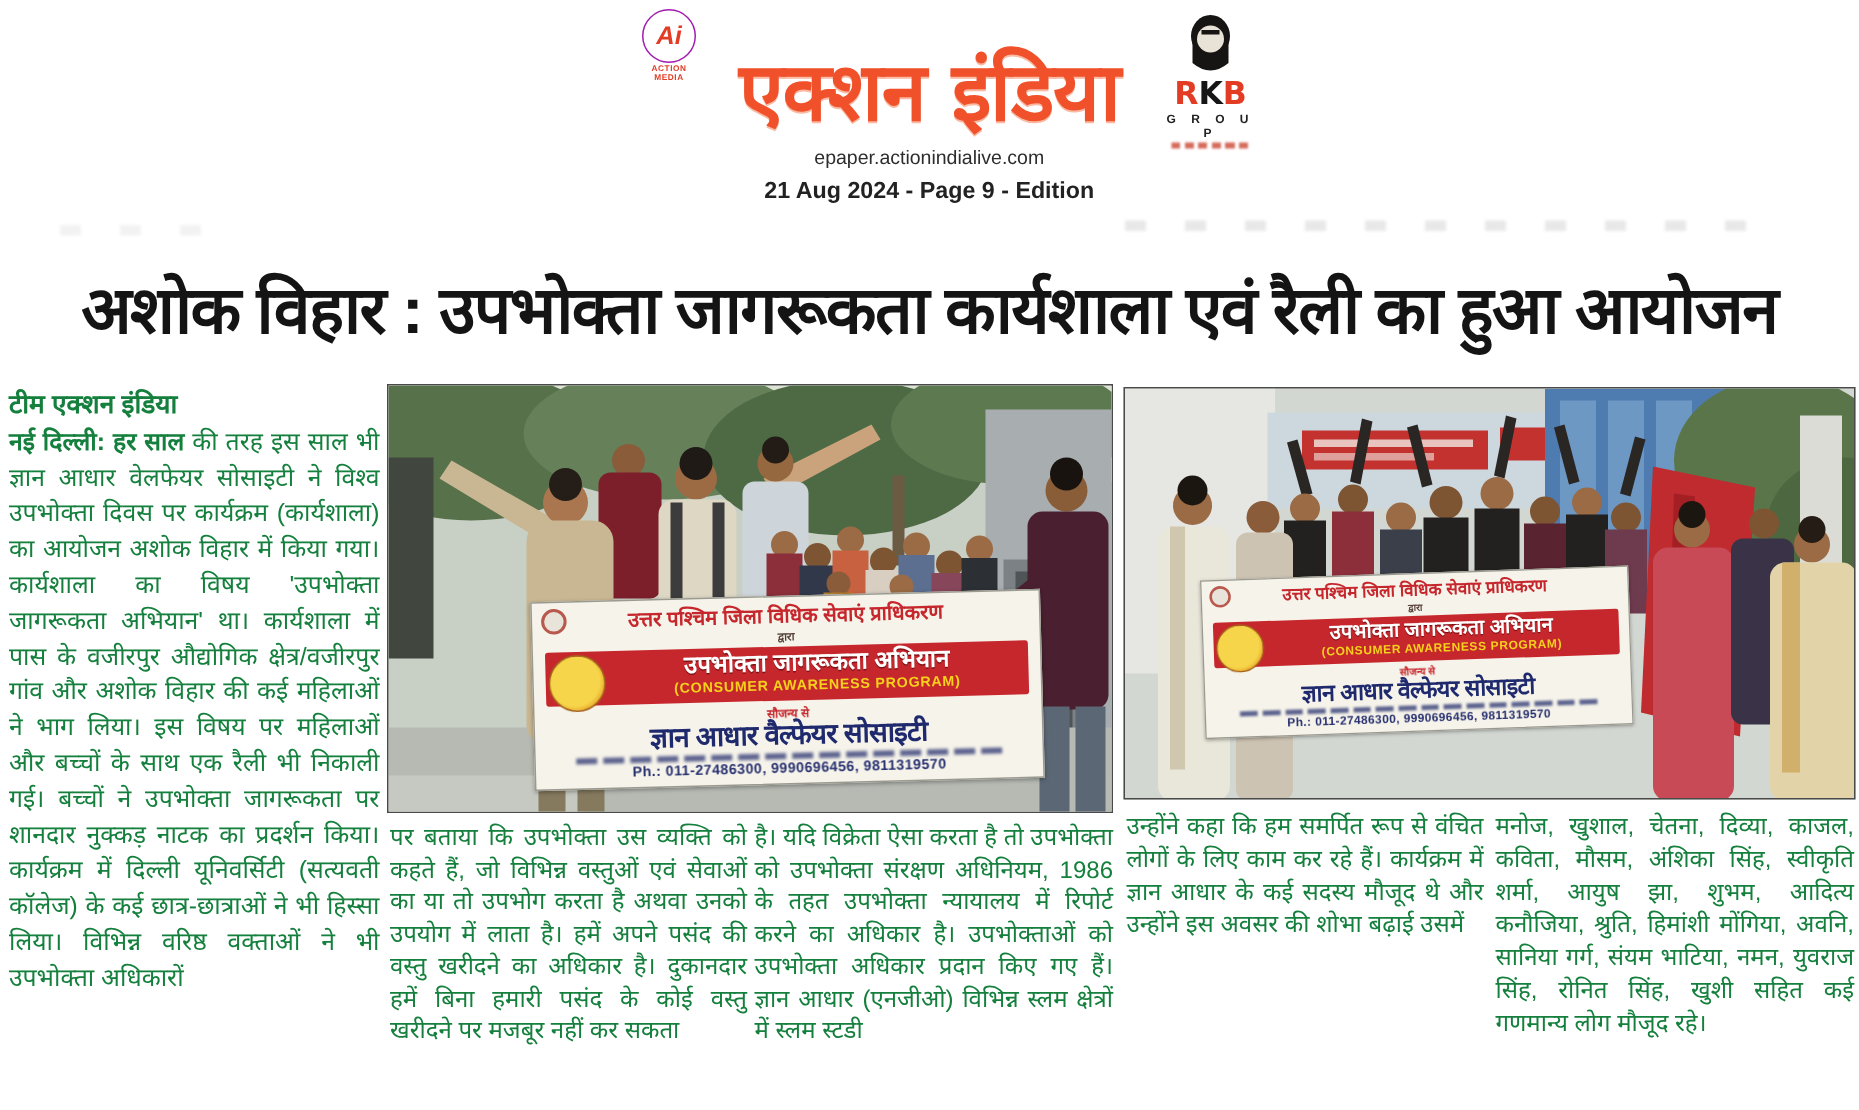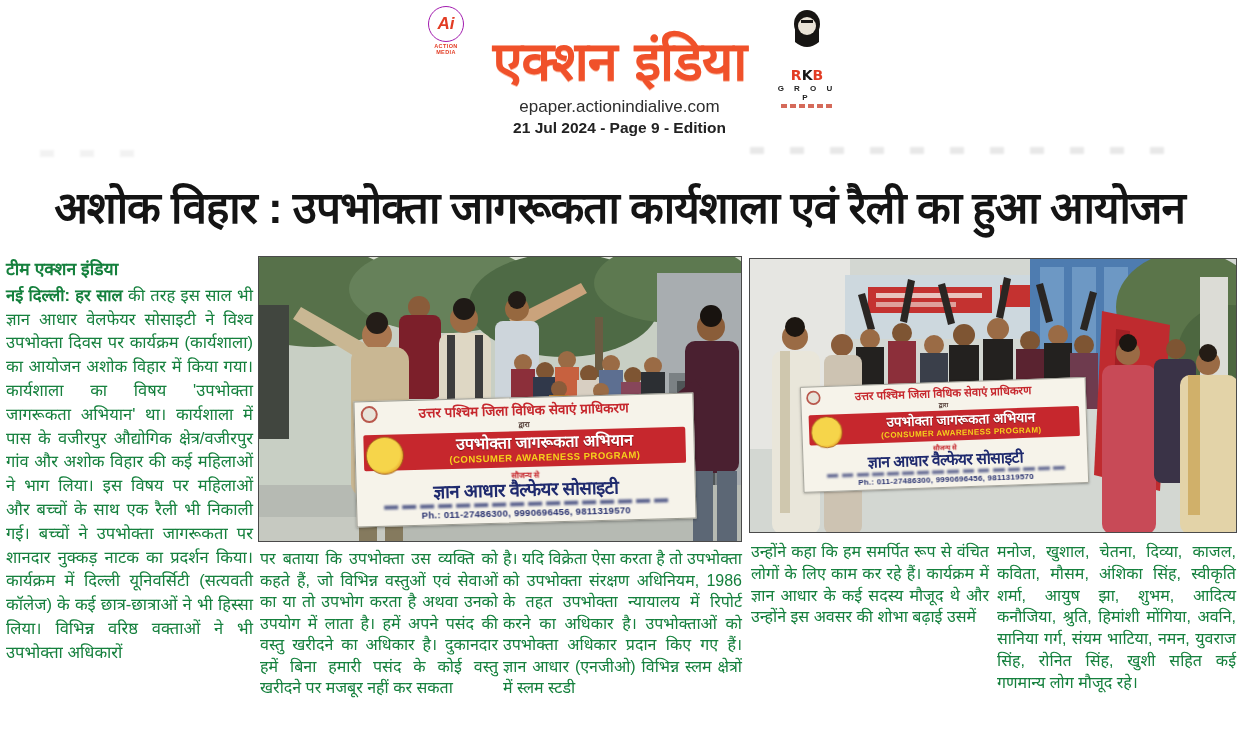--- a/index.html
+++ b/index.html
@@ -15,30 +15,30 @@
     font-family:"DejaVu Sans","Liberation Sans",sans-serif;
   }
   .ai-logo{ position:absolute; left:424px; top:6px; width:44px; text-align:center; }
   .ai-circle{ width:36px; height:36px; margin:0 auto; border:1px solid #a21caf; border-radius:50%;
     background:#fff; display:flex; align-items:center; justify-content:center;
     font-weight:800; font-style:italic; color:#e23c24; font-size:17px; }
   .ai-sub{ font-size:5.5px; color:#e23c24; font-weight:700; letter-spacing:.4px; margin-top:1px; }
 
   .rkb-logo{ position:absolute; left:774px; top:8px; width:66px; text-align:center; }
   .rkb-face{ width:44px; height:44px; margin:0 auto; position:relative; }
-  .rkb-letters{ font-size:14px; font-weight:800; color:#e23c24; letter-spacing:0;
-    font-family:"DejaVu Sans",sans-serif; line-height:1;margin-top:16px; }
+  .rkb-letters{ font-size:21px; font-weight:800; color:#e23c24; letter-spacing:0;
+    font-family:"DejaVu Sans",sans-serif; line-height:1; }
   .rkb-letters .k{ color:#161616; }
   .rkb-group{ font-size:8px; font-weight:700; color:#222; letter-spacing:4px; margin-top:2px; }
   .rkb-tag{ height:4px; width:52px; margin:2px auto 0;
     background:repeating-linear-gradient(90deg,#d56a5a 0 6px,transparent 6px 9px);
     filter:blur(.6px); }
 
   .site-line{ position:absolute; top:97px; left:0; width:100%; text-align:center;
-    font-size:17px; color:#2d2d2d; }
+    font-size:13px; color:#2d2d2d; }
   .date-line{ position:absolute; top:119px; left:0; width:100%; text-align:center;
     font-size:15.5px; font-weight:700; color:#222; }
 
   .artifact{ position:absolute; height:7px; opacity:.13; filter:blur(1px);
     background:repeating-linear-gradient(90deg,#555 0 14px,transparent 14px 40px); }
 
   
   .headline{
     position:absolute; top:178px; left:6px; width:1227px;
     font-size:44px; font-weight:800; color:#141414; letter-spacing:-1px;
@@ -105,21 +105,21 @@
         <path d="M10 20 Q22 38 34 20 L34 34 Q22 44 10 34 Z" fill="#171513"></path>
         <rect x="16" y="12" width="12" height="3" fill="#171513"></rect>
       </svg>
     </div>
     <div class="rkb-letters"><span>R</span><span class="k">K</span><span>B</span></div>
     <div class="rkb-group">G R O U P</div>
     <div class="rkb-tag"></div>
   </div>
 
   <div class="site-line">epaper.actionindialive.com</div>
-  <div class="date-line">21 Jul 2024 - Page 9 - Edition</div>
+  <div class="date-line">21 Aug 2024 - Page 9 - Edition</div>
 
   <div class="artifact" style="left:750px; top:147px; width:430px;"></div>
   <div class="artifact" style="left:40px; top:150px; width:120px; opacity:.07;"></div>
 
   <div class="headline">अशोक विहार : उपभोक्ता जागरूकता कार्यशाला एवं रैली का हुआ आयोजन</div>
 
   <div class="col" id="col1">
     <div class="byline">टीम एक्शन इंडिया</div>
     <p><strong class="lead">नई दिल्ली: हर साल</strong> <span>की तरह इस साल भी ज्ञान आधार वेलफेयर सोसाइटी ने विश्व उपभोक्ता दिवस पर कार्यक्रम (कार्यशाला) का आयोजन अशोक विहार में किया गया। कार्यशाला का विषय 'उपभोक्ता जागरूकता अभियान' था। कार्यशाला में पास के वजीरपुर औद्योगिक क्षेत्र/वजीरपुर गांव और अशोक विहार की कई महिलाओं ने भाग लिया। इस विषय पर महिलाओं और बच्चों के साथ एक रैली भी निकाली गई। बच्चों ने उपभोक्ता जागरूकता पर शानदार नुक्कड़ नाटक का प्रदर्शन किया। कार्यक्रम में दिल्ली यूनिवर्सिटी (सत्यवती कॉलेज) के कई छात्र-छात्राओं ने भी हिस्सा लिया। विभिन्न वरिष्ठ वक्ताओं ने भी उपभोक्ता अधिकारों</span></p>
   </div>

